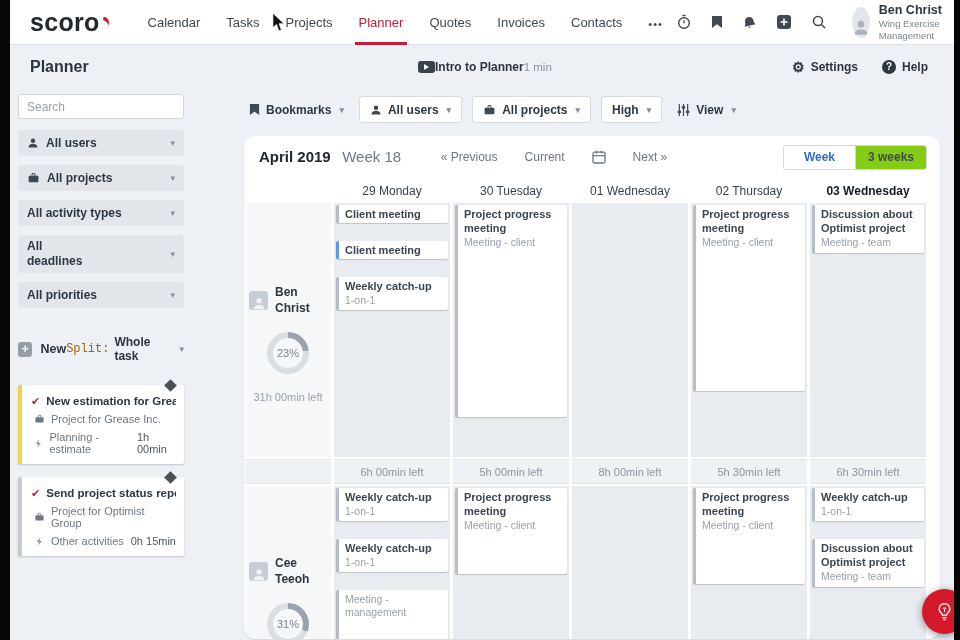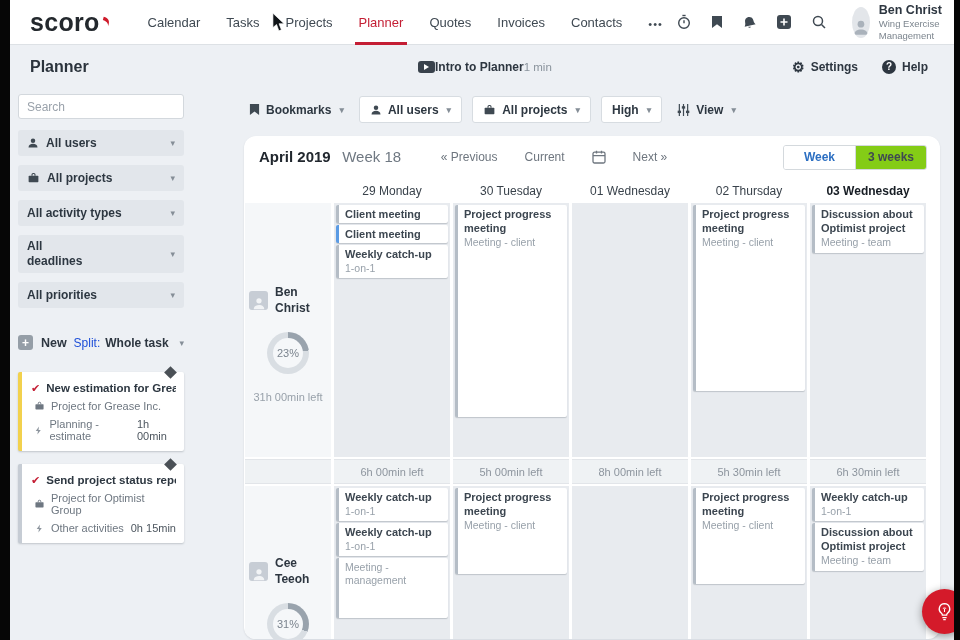--- a/index.html
+++ b/index.html
@@ -56,21 +56,21 @@
   .filter-row { display:flex; align-items:center; background:#e2e6eb; border-radius:3px; min-height:26px; padding:4px 9px; margin-bottom:9px; cursor:pointer; }
   .f-icon { display:flex; margin-right:7px; }
   .f-label { font-size:12px; font-weight:bold; color:#2d3741; line-height:1.25; }
   #filter-rows .filter-row:nth-child(4) .f-label { max-width:62px; }
   .caret { margin-left:auto; color:#858e97; font-size:9px; }
   .caret::after { content:"▾"; }
   .new-row { margin-top:18px; display:flex; align-items:center; }
   .plus-sq { width:15px; height:15px; border-radius:3px; background:#959ea7; color:#fff; display:flex; align-items:center; justify-content:center; margin-right:8px; font-size:12px; font-weight:bold; }
   .plus-sq::before { content:"+"; line-height:1; }
   .new-label { font-size:12.5px; font-weight:bold; color:#2d3640; }
-  .split-label { margin-left:auto; font-size:12px; color:#1d4ed8; }
+  .split-label { margin-left:auto; font-size:12px; color:#a16207;font-family:Liberation Mono, monospace; }
   .split-value { font-size:12px; font-weight:bold; color:#2d3640; margin:0 4px 0 5px; cursor:pointer; }
   #task-list { margin-top:9px; }
   .task-card { position:relative; background:#fff; border-radius:2px; border-left:4px solid #ccc; box-shadow:0 1px 2px rgba(31,45,61,.22); padding:10px 8px 9px 9px; margin-top:13px; cursor:pointer; }
   .task-diamond { position:absolute; top:-4px; right:9px; width:9px; height:9px; background:#4a5056; transform:rotate(45deg); }
   .task-title-row { display:flex; align-items:center; gap:6px; }
   .task-check { color:#c41e34; font-size:11px; line-height:1; }
   .task-check::before { content:"✔"; }
   .task-title { font-size:11.5px; font-weight:bold; color:#2d3741; white-space:nowrap; overflow:hidden; }
   .task-meta { display:flex; align-items:center; gap:6px; margin-top:6px; padding-left:3px; font-size:11px; color:#6e7781; }
   .m-icon { display:flex; width:11px; justify-content:center; }
@@ -107,21 +107,21 @@
   .user-cell { background:#f5f7f9; display:flex; flex-direction:column; align-items:center; }
   .row1 .user-cell { padding-top:82px; }
   .row2 .user-cell { padding-top:70px; }
   .user-id { display:flex; align-items:center; gap:7px; max-width:78px; }
   .u-avatar { width:19px; height:19px; border-radius:3px; background:#c7cdd5; display:flex; align-items:flex-end; justify-content:center; overflow:hidden; flex:none; }
   .u-name { font-size:12px; font-weight:bold; color:#2d3640; line-height:1.3; }
   .donut { width:42px; height:42px; border-radius:50%; margin-top:16px; display:flex; align-items:center; justify-content:center; flex:none; }
   .donut-hole { width:30px; height:30px; border-radius:50%; background:#f5f7f9; display:flex; align-items:center; justify-content:center; }
   .donut-label { font-size:11px; color:#7b848e; }
   .left-label { margin-top:17px; font-size:11px; color:#98a1aa; }
-  .ev { background:#fff; border-left:3px solid #b5bdc6; border-radius:2px; box-shadow:0 1px 1px rgba(31,45,61,.2); padding:2px 9px 2px 6px; margin-bottom:2px; overflow:hidden; cursor:pointer; }
+  .ev { background:#fff; border-left:3px solid #b5bdc6; border-radius:2px; box-shadow:0 1px 1px rgba(31,45,61,.2); padding:2px 9px 2px 6px; margin-bottom:18px; overflow:hidden; cursor:pointer; }
   .ev-title { font-size:11px; font-weight:bold; color:#3c4650; line-height:14px; }
   .ev-sub { font-size:10.5px; color:#98a1aa; line-height:13px; margin-top:1px; }
   .total-cell { background:#eff2f4 !important; display:flex; align-items:center; justify-content:center; font-size:11px; color:#8d959e; border-top:1px solid #e2e5e9; border-bottom:1px solid #e2e5e9; }
 
   .fab { position:absolute; right:-13px; bottom:6px; width:45px; height:45px; border-radius:50%; background:#d41a2a; display:flex; align-items:center; justify-content:center; box-shadow:0 2px 8px rgba(0,0,0,.4); z-index:40; cursor:pointer; }
   .cursor { position:absolute; left:272px; top:13px; z-index:70; pointer-events:none; }
 </style>
 </head>
 <body>
 

